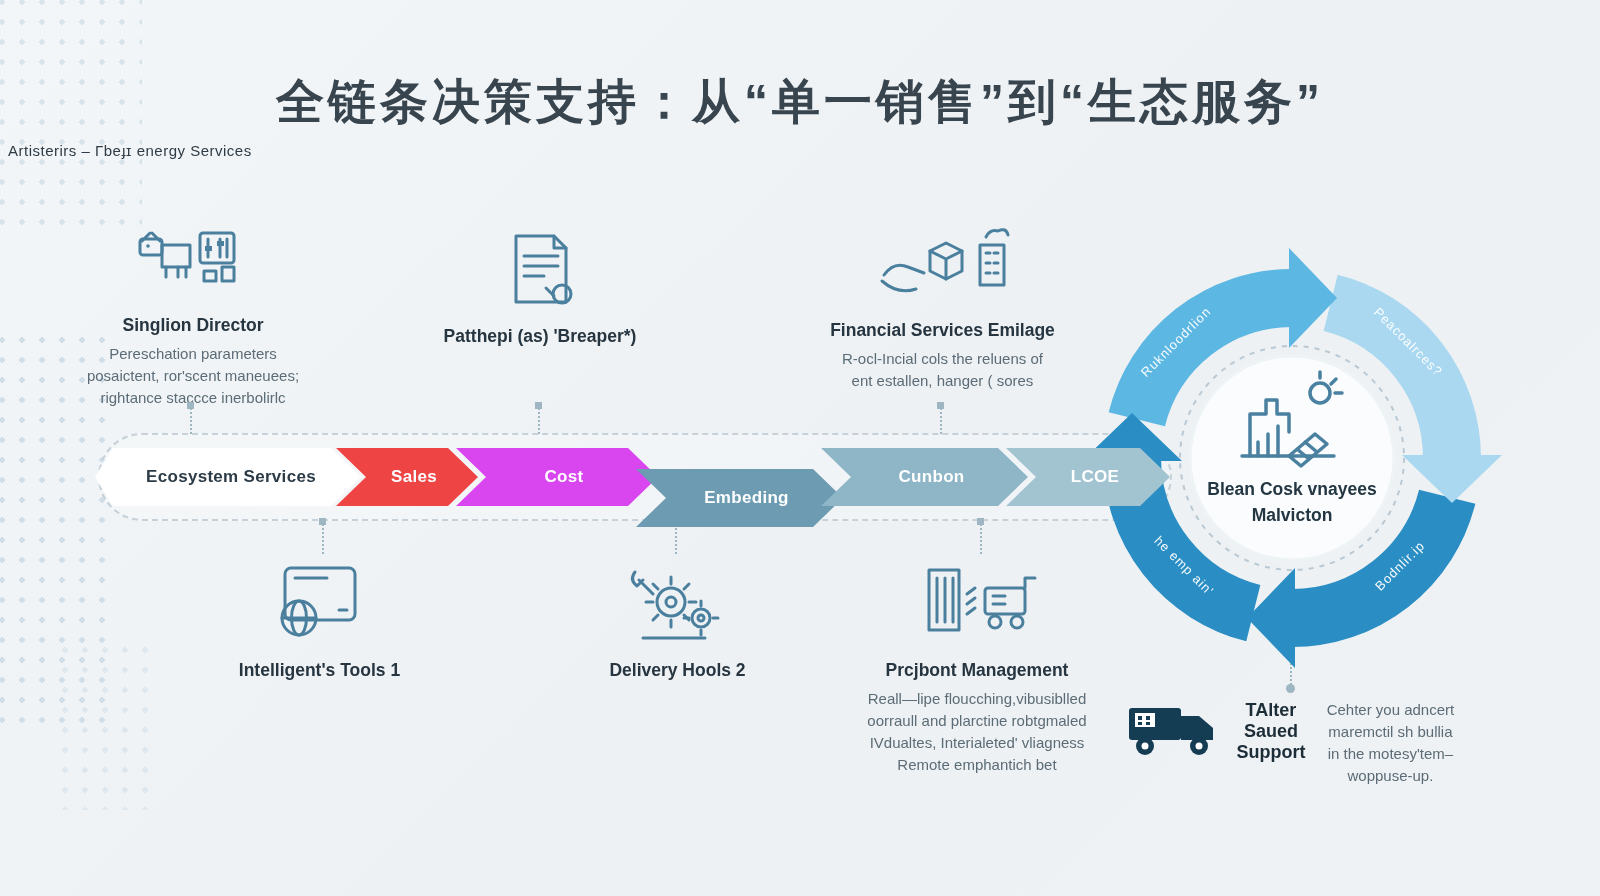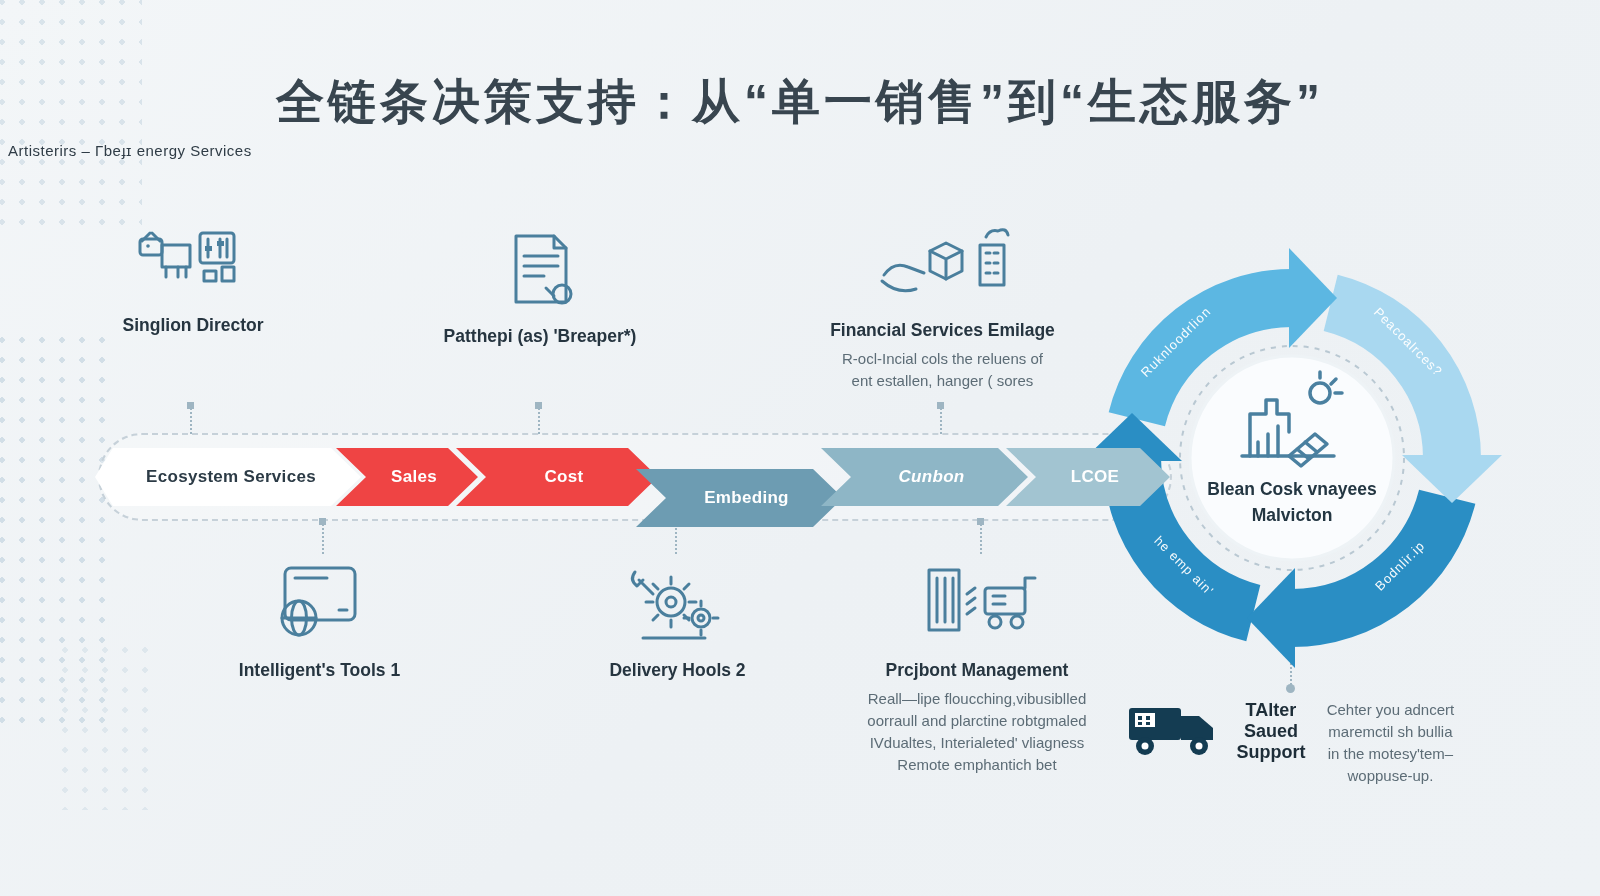--- a/index.html
+++ b/index.html
@@ -82,20 +82,25 @@
         <path d="M80 20 v18 M92 20 v18 M99 20 v18"></path>
         <rect class="fillb" x="77" y="27" width="7" height="5"></rect>
         <rect class="fillb" x="89" y="22" width="7" height="5"></rect>
         <rect x="76" y="52" width="12" height="10"></rect>
         <rect x="94" y="48" width="12" height="14"></rect>
       </g>
       <circle class="fillb" cx="20" cy="27" r="1.8"></circle>
     </svg>
   </div>
   <div class="f-title">Singlion Director</div>
+  <div class="f-desc">
+    <div>Pereschation parameters</div>
+    <div>posaictent, ror'scent maneuees;</div>
+    <div>rightance staccce inerbolirlc</div>
+  </div>
 </div>
 
 <div class="feature" id="tf2">
   <div class="f-icon">
     <svg width="100" height="88" viewBox="0 0 100 88">
       <g class="line">
         <path d="M26 8 h38 l12 12 v54 h-50 z"></path>
         <path d="M64 8 v12 h12"></path>
         <path d="M34 28 h34 M34 38 h34 M34 48 h20"></path>
         <circle cx="72" cy="66" r="9"></circle>
@@ -140,23 +145,23 @@
 <div class="connector" style="left:675px;top:524px;height:30px"></div>
 <div class="node" style="left:977px;top:518px"></div>
 <div class="connector" style="left:980px;top:524px;height:30px"></div>
 
 <div class="connector" style="left:1290px;top:652px;height:40px"></div>
 <div class="node round" style="left:1286px;top:684px"></div>
 
 <div class="flow-dash"></div>
 <div class="step" id="st0" style="background-color: rgb(255, 255, 255); color: rgb(44, 59, 70);">Ecosystem Services</div>
 <div class="step" id="st1" style="background-color: #ef4444; color: rgb(255, 255, 255);">Sales</div>
-<div class="step" id="st2" style="background-color: #ef4444; color: rgb(255, 255, 255);">Cost</div>
+<div class="step" id="st2" style="background-color: #d946ef; color: rgb(255, 255, 255);">Cost</div>
 <div class="step" id="st3" style="background-color: rgb(109, 156, 178); color: rgb(255, 255, 255); margin-top: 21px;">Embeding</div>
-<div class="step" id="st4" style="background-color: rgb(142, 182, 198); color: rgb(255, 255, 255); font-style: italic;">Cunbon</div>
+<div class="step" id="st4" style="background-color: rgb(142, 182, 198); color: rgb(255, 255, 255);">Cunbon</div>
 <div class="step" id="st5" style="background-color: rgb(162, 196, 209); color: rgb(255, 255, 255);">LCOE</div>
 
 <div class="feature" id="bf1">
   <div class="f-icon">
     <svg width="130" height="92" viewBox="0 0 130 92">
       <g class="line">
         <rect x="30" y="10" width="70" height="52" rx="6"></rect>
         <path d="M40 20 h32"></path>
         <circle cx="44" cy="60" r="17"></circle>
         <path d="M27 60 h34"></path>

